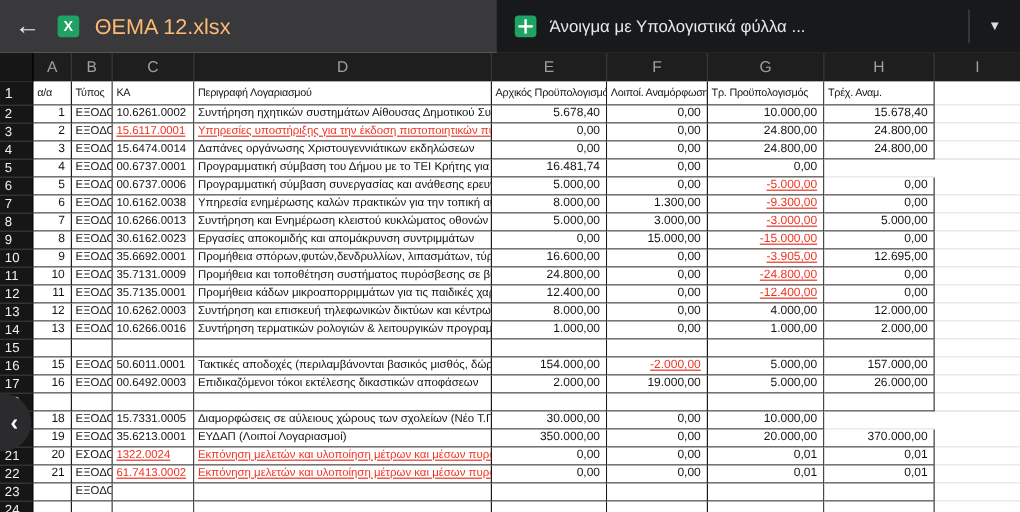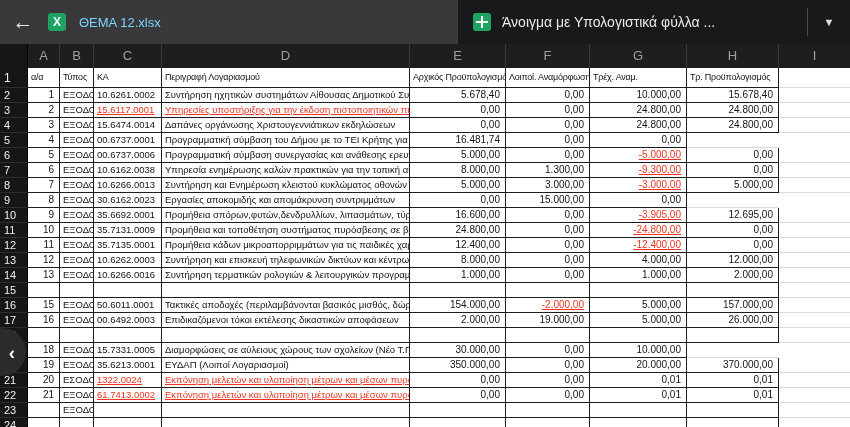--- a/index.html
+++ b/index.html
@@ -5,22 +5,22 @@
   * { box-sizing: border-box; margin: 0; padding: 0; }
   html,body { width:850px; height:427px; overflow:hidden; background:#fff;
     font-family:"Liberation Sans", sans-serif; position:relative; }
 
   
   .topbar{ position:absolute; top:0; left:0; width:850px; height:44px;
     background:#39393c; display:flex; align-items:center; z-index:10;}
   .back{ width:46px; text-align:center; color:#e8e8e8; font-size:21px; cursor:pointer; line-height:44px;}
   .xicon{ width:18px; height:18px; background:#1ea362; border-radius:3px; color:#fff;
     font-weight:bold; font-size:12px; display:flex; align-items:center; justify-content:center; margin-left:2px; flex:0 0 auto;}
-  .ftitle{ color:#7dd3fc; font-size:13px; margin-left:13px; white-space:nowrap;}
-  .openbtn{ position:absolute; right:0; top:0; height:44px; width:392px; background:#18191a;
+  .ftitle{ color:#fdba74; font-size:18px; margin-left:13px; white-space:nowrap;}
+  .openbtn{ position:absolute; right:0; top:0; height:44px; width:436px; background:#18191a;
     display:flex; align-items:center; cursor:pointer;}
   .sicon{ width:18px; height:18px; background:#1ea362; border-radius:3px; position:relative; margin-left:15px; flex:0 0 auto;}
   .sicon::before{ content:''; position:absolute; left:3px; right:3px; top:8px; height:2px; background:#fff;}
   .sicon::after{ content:''; position:absolute; top:3px; bottom:3px; left:8px; width:2px; background:#fff;}
   .openlabel{ color:#e7e9ea; font-size:14px; margin-left:11px; flex:1; white-space:nowrap; overflow:hidden;}
   .vdiv{ width:1px; height:28px; background:#4a4b4d; flex:0 0 auto;}
   .caret{ width:42px; text-align:center; color:#dadce0; font-size:11px; cursor:pointer;}
 
   
   .sheet{ position:absolute; top:44px; left:0; width:850px; height:383px; background:#fff;
@@ -79,22 +79,22 @@
     </div>
   <div>
       <div class="srow hrow">
         <div class="rn">1</div>
         <div class="c">α/α</div>
         <div class="c">Τύπος</div>
         <div class="c">ΚΑ</div>
         <div class="c">Περιγραφή Λογαριασμού</div>
         <div class="c">Αρχικός Προϋπολογισμός</div>
         <div class="c">Λοιποί. Αναμόρφωση</div>
+        <div class="c">Τρ. Προϋπολογισμός</div>
         <div class="c">Τρέχ. Αναμ.</div>
-        <div class="c">Τρ. Προϋπολογισμός</div>
         <div class="c ci"></div>
       </div>
       <div class="srow">
         <div class="rn">2</div>
         <div class="c num">1</div>
         <div class="c">ΕΞΟΔΟ</div>
         <div class="c">10.6261.0002</div>
         <div class="c">Συντήρηση ηχητικών συστημάτων Αίθουσας Δημοτικού Συμβουλίου</div>
         <div class="c num">5.678,40</div>
         <div class="c num">0,00</div>
@@ -174,20 +174,21 @@
         <div class="c ci"></div>
       </div>
       <div class="srow">
         <div class="rn">9</div>
         <div class="c num">8</div>
         <div class="c">ΕΞΟΔΟ</div>
         <div class="c">30.6162.0023</div>
         <div class="c">Εργασίες αποκομιδής και απομάκρυνση συντριμμάτων</div>
         <div class="c num">0,00</div>
         <div class="c num">15.000,00</div>
+        <div class="c num red">-15.000,00</div>
         <div class="c num">0,00</div>
         <div class="c ci"></div>
       </div>
       <div class="srow">
         <div class="rn">10</div>
         <div class="c num">9</div>
         <div class="c">ΕΞΟΔΟ</div>
         <div class="c">35.6692.0001</div>
         <div class="c">Προμήθεια σπόρων,φυτών,δενδρυλλίων, λιπασμάτων, τύρφης κ.λπ.</div>
         <div class="c num">16.600,00</div>

